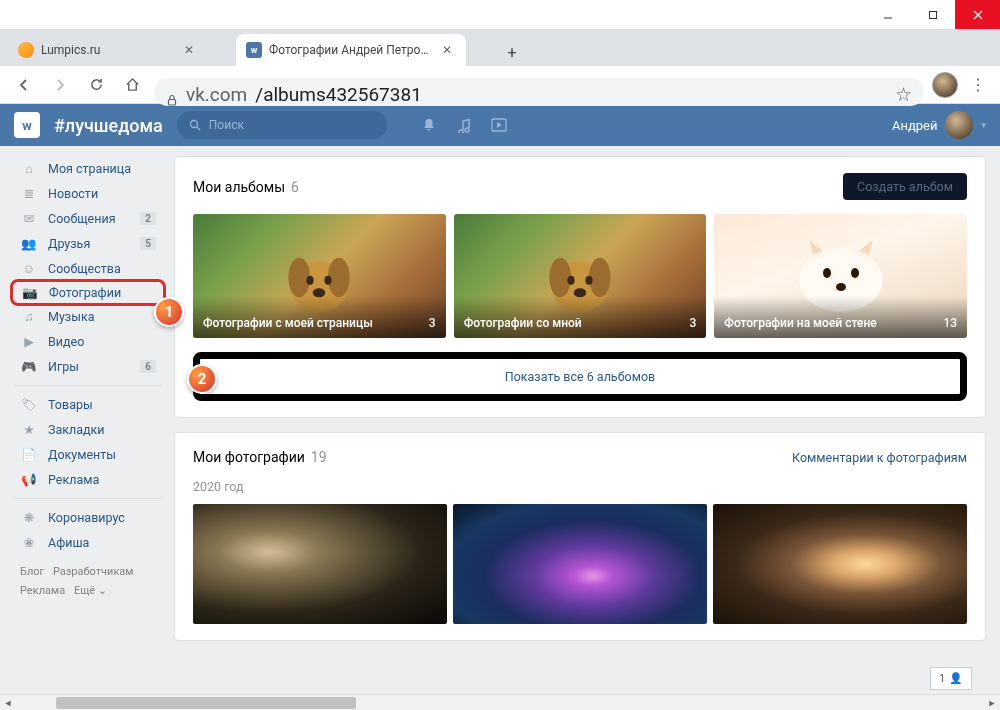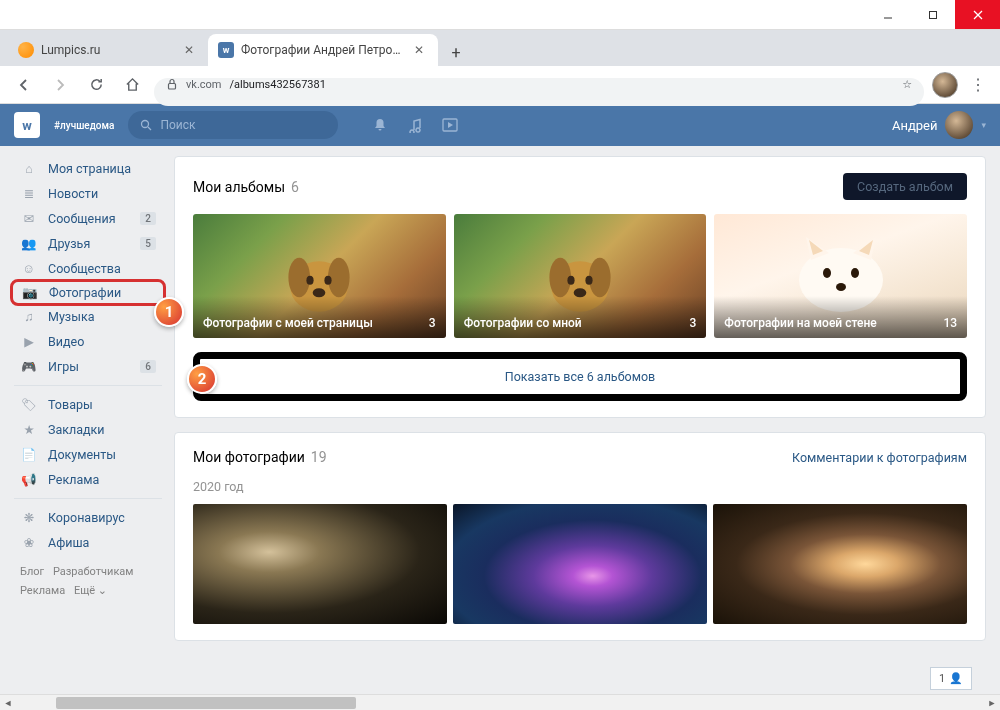--- a/index.html
+++ b/index.html
@@ -5,46 +5,46 @@
 * { margin: 0; padding: 0; box-sizing: border-box; font-family: -apple-system, BlinkMacSystemFont, "Segoe UI", Roboto, Helvetica, Arial, sans-serif; }
 body { background: #edeef0; width: 1000px; height: 710px; overflow: hidden; position: relative; }
 
 
 .window-titlebar { height: 30px; background: #fff; border-bottom: 1px solid #ddd; display: flex; justify-content: flex-end; align-items: stretch; }
 .win-btn { width: 45px; display: flex; align-items: center; justify-content: center; color: #333; font-size: 11px; }
 .win-btn.close { background: #e81123; color: #fff; }
 .win-btn svg { width: 10px; height: 10px; }
 
 
-.browser-tabs { height: 36px; background: #dee1e6; display: flex; align-items: flex-end; padding: 0 8px; }
+.browser-tabs { height: 36px; background: #dee1e6; display: flex; align-items: flex-end; padding: 0 8px; gap: 28px; }
 .tab { height: 32px; background: #dee1e6; border-radius: 8px 8px 0 0; display: flex; align-items: center; padding: 0 10px; min-width: 200px; max-width: 230px; color: #444; font-size: 12px; gap: 7px; position: relative; }
 .tab.active { background: #fff; }
 .tab-favicon { width: 16px; height: 16px; border-radius: 50%; flex-shrink: 0; }
 .tab-favicon.orange { background: radial-gradient(circle at 30% 30%, #ffb347, #ff8c00); }
 .tab-favicon.vk { background: #4a76a8; border-radius: 3px; display: flex; align-items: center; justify-content: center; color: #fff; font-size: 9px; font-weight: bold; }
 .tab-title { flex: 1; white-space: nowrap; overflow: hidden; text-overflow: ellipsis; }
 .tab-close { width: 14px; height: 14px; color: #666; }
 .new-tab { width: 28px; height: 28px; display: flex; align-items: center; justify-content: center; color: #444; font-size: 16px; margin-left: 4px; }
 
 
 .address-bar { height: 38px; background: #fff; display: flex; align-items: center; padding: 0 10px; gap: 8px; border-bottom: 1px solid #ddd; }
 .nav-btn { width: 28px; height: 28px; display: flex; align-items: center; justify-content: center; color: #5f6368; border-radius: 50%; }
 .nav-btn.disabled { color: #bbb; }
-.url-box { flex: 1; height: 28px; background: #f1f3f4; border-radius: 14px; display: flex; align-items: flex-start; padding: 0 12px; gap: 8px; font-size: 11px; color: #5f6368; margin-top: 14px; }
+.url-box { flex: 1; height: 28px; background: #f1f3f4; border-radius: 14px; display: flex; align-items: flex-end; padding: 0 12px; gap: 8px; font-size: 19px; color: #5f6368; margin-top: 14px; }
 .url-box .lock { color: #5f6368; }
 .url-text { color: #202124; }
 .url-domain { color: #5f6368; }
 .star-btn { margin-left: auto; color: #5f6368; }
 .profile-img { width: 26px; height: 26px; border-radius: 50%; background: radial-gradient(circle at 40% 35%, #d4b896, #3a2818); border: 1px solid #999; }
 .menu-dots { width: 24px; color: #5f6368; text-align: center; font-size: 16px; }
 
 
 .vk-header { height: 42px; background: #4a76a8; display: flex; align-items: center; padding: 0 14px; gap: 14px; color: #fff; }
 .vk-logo { width: 26px; height: 26px; background: #fff; border-radius: 4px; display: flex; align-items: center; justify-content: center; color: #4a76a8; font-weight: bold; font-size: 13px; }
-.hashtag { font-size: 10px; font-weight: 500; }
+.hashtag { font-size: 18px; font-weight: 500; }
 .search-box { flex: 0 0 210px; height: 28px; background: #3e6898; border-radius: 14px; display: flex; align-items: center; padding: 0 12px; gap: 8px; color: #9bb5d4; font-size: 12px; }
 .header-icons { display: flex; gap: 20px; margin-left: 20px; color: #9bb5d4; }
 .header-icons > * { font-size: 14px; }
 .header-user { margin-left: auto; display: flex; align-items: center; gap: 8px; font-size: 13px; }
 .header-avatar { width: 28px; height: 28px; border-radius: 50%; background: radial-gradient(circle at 40% 35%, #d4b896, #3a2818); }
 .chevron { font-size: 9px; color: #9bb5d4; }
 
 
 .vk-body { display: flex; padding: 10px 14px; gap: 12px; height: calc(100% - 146px); overflow-y: auto; overflow-x: hidden; }
 .sidebar { width: 148px; flex-shrink: 0; }

